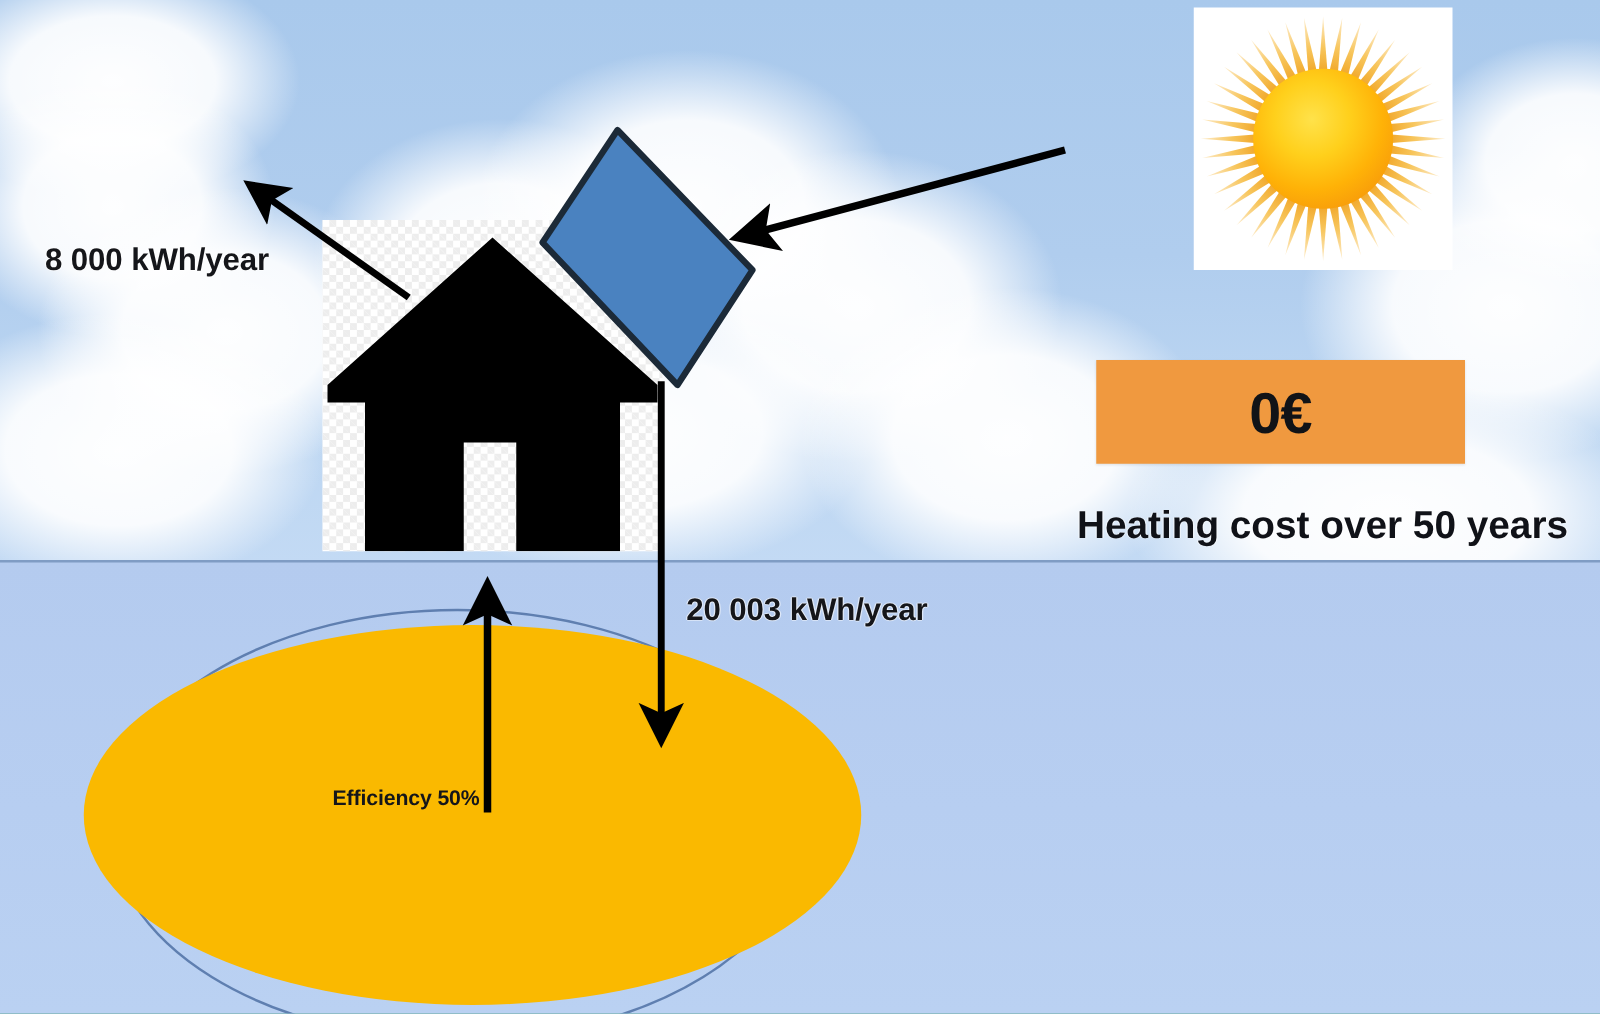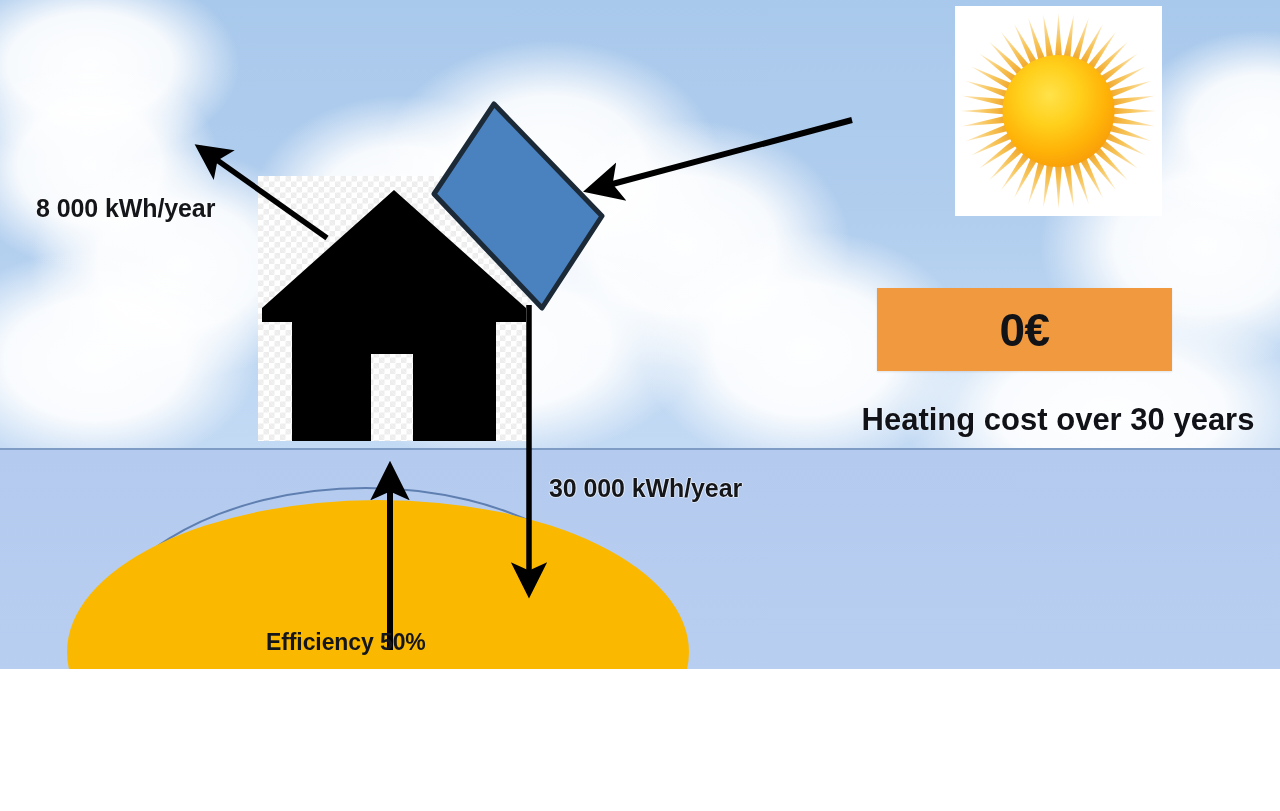--- a/index.html
+++ b/index.html
@@ -3,21 +3,21 @@
 <meta charset="utf-8">
 <style>
   html, body {
     margin: 0;
     padding: 0;
     background: #ffffff;
   }
   #stage {
     position: relative;
     width: 1280px;
-    height: 669px;
+    height: 811px;
     overflow: hidden;
     font-family: "Liberation Sans", sans-serif;
     background: #0f766e;
   }
 
   
   .sky {
     position: absolute;
     left: 0; top: 0;
     width: 1280px; height: 452px;
@@ -94,21 +94,21 @@
        1px 0 0 rgba(255,255,255,0.55),
       -1px 0 0 rgba(255,255,255,0.55),
        0 1px 0 rgba(255,255,255,0.45),
        0 -1px 0 rgba(255,255,255,0.45);
   }
   .lbl-8000   { left: 36px;  top: 192px; font-size: 25px; }
   .lbl-25000  { left: 610px; top: 192px; font-size: 25px; }
   .lbl-25000 .l2 { display: block; }
   .lbl-10000  { left: 24px;  top: 472px; font-size: 25px; }
   .lbl-20000  { left: 549px; top: 472px; font-size: 25px; }
-  .lbl-eff    { left: 266px; top: 628px; font-size: 23px; text-shadow: none; }
+  .lbl-eff    { left: 266px; top: 628px; font-size: 17px; text-shadow: none; }
 
   
   .cost-box {
     position: absolute;
     left: 877px; top: 288px;
     width: 295px; height: 83px;
     background: #f0993f;
     display: flex;
     align-items: center;
     justify-content: center;
@@ -249,21 +249,21 @@
     <line x1="852" y1="120" x2="590" y2="190" stroke="#000000" stroke-width="6" marker-end="url(#ah)"></line>
 
     <line x1="390" y1="650" x2="390" y2="468" stroke="#000000" stroke-width="6" marker-end="url(#ah)"></line>
 
     <line x1="529" y1="305" x2="529" y2="592" stroke="#000000" stroke-width="5.5" marker-end="url(#ah)"></line>
   </svg>
 
   <div class="label lbl-8000">8 000 kWh/year</div>
 
 
-  <div class="label lbl-20000">30 000 kWh/year</div>
+  <div class="label lbl-20000">20 003 kWh/year</div>
   <div class="label lbl-eff">Efficiency 50%</div>
 
   <div class="cost-box">
     <span class="cost-value">0€</span>
   </div>
-  <div class="cost-caption">Heating cost over 30 years</div>
+  <div class="cost-caption">Heating cost over 50 years</div>
 
 </div>
 
 </body></html>

